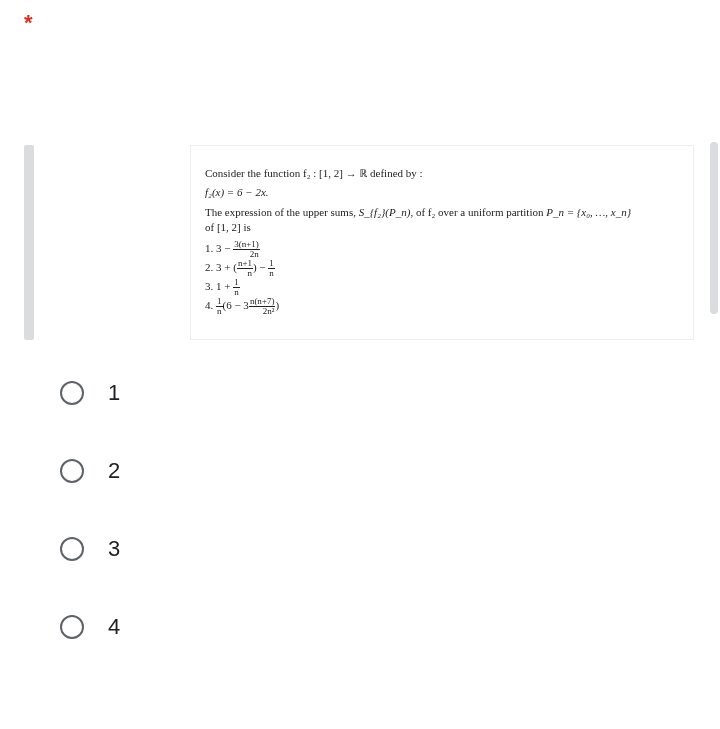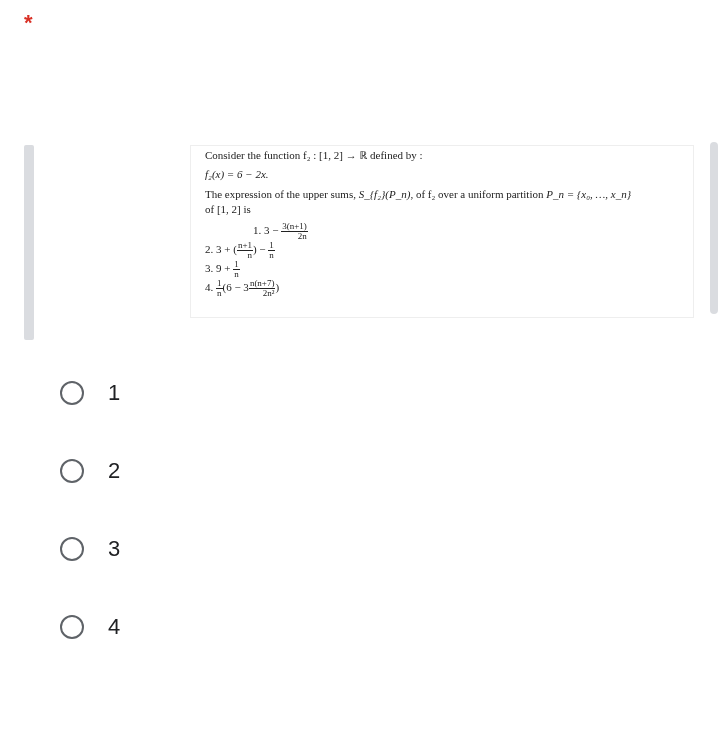--- a/index.html
+++ b/index.html
@@ -27,23 +27,23 @@
     width: 10px;
     height: 195px;
     background: #dadce0;
     border-radius: 2px;
   }
   .problem-img {
     position: absolute;
     left: 190px;
     top: 145px;
     width: 504px;
-    height: 173px;
+    height: 195px;
     border: 1px solid #eee;
-    padding: 2px 14px;
+    padding: 20px 14px;
     font-family: 'Times New Roman', serif;
     font-size: 11px;
     line-height: 1.4;
     color: #222;
     background: #fff;
     overflow: hidden;
   }
   .problem-img .center-line {
     text-align: left;
     font-style: italic;
@@ -109,28 +109,28 @@
 <div class="problem-img">
   <div>
     <span>Consider the function f₂ : [1, 2] → ℝ defined by :</span>
   </div>
   <div class="center-line">f₂(x) = 6 − 2x.</div>
   <div>
     <span>The expression of the upper sums, </span><i>S_{f₂}(P_n)</i><span>, of f₂ over a uniform partition </span><i>P_n = {x₀, …, x_n}</i>
   </div>
   <div>of [1, 2] is</div>
 
-  <div style="margin-top:4px;margin-left:48px;">
+  <div style="margin-top:4px;">
     <span>1.  3 − </span><span class="frac"><span class="num">3(n+1)</span><span class="den">2n</span></span>
   </div>
   <div>
     <span>2.  3 + (</span><span class="frac"><span class="num">n+1</span><span class="den">n</span></span><span>) − </span><span class="frac"><span class="num">1</span><span class="den">n</span></span>
   </div>
   <div>
-    <span>3.  9 + </span><span class="frac"><span class="num">1</span><span class="den">n</span></span>
+    <span>3.  1 + </span><span class="frac"><span class="num">1</span><span class="den">n</span></span>
   </div>
   <div>
     <span>4.  </span><span class="frac"><span class="num">1</span><span class="den">n</span></span><span>(6 − 3</span><span class="frac"><span class="num">n(n+7)</span><span class="den">2n²</span></span><span>)</span>
   </div>
 </div>
 
 <div class="scrollbar"></div>
 
 <div class="options">
   <div class="option-row">

